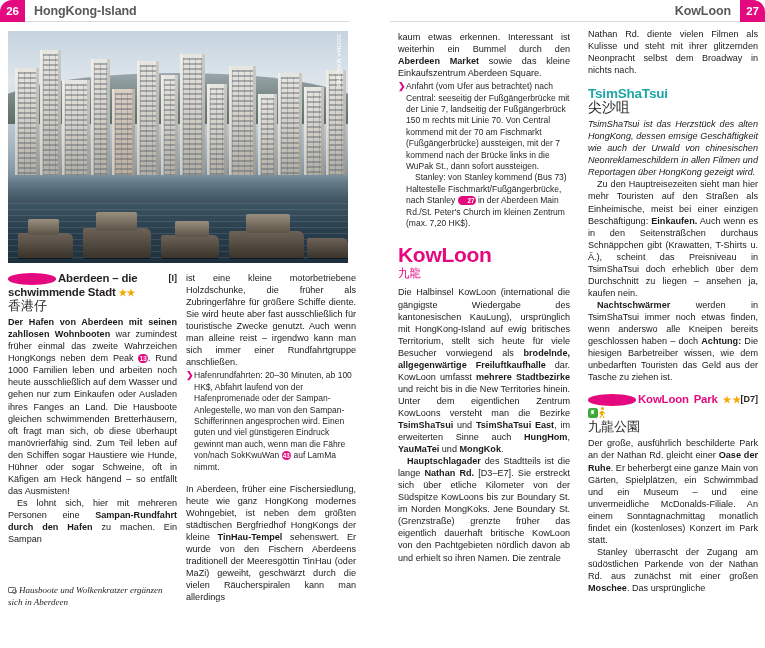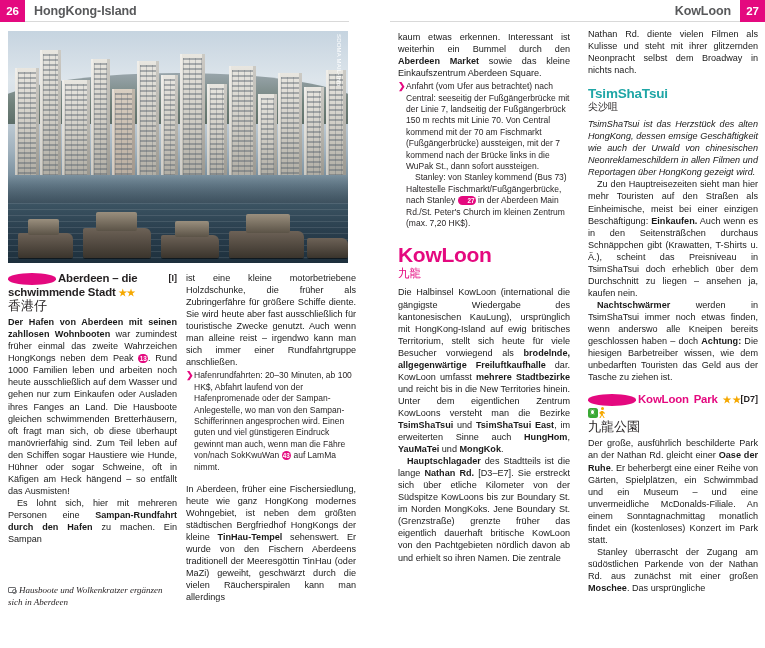--- a/index.html
+++ b/index.html
@@ -7,20 +7,21 @@
     margin: 0; padding: 0;
     width: 765px; height: 648px;
     background: #ffffff;
     font-family: "Liberation Sans", sans-serif;
   }
   .page {
     position: relative;
     width: 765px; height: 648px;
     background: #fff;
     overflow: hidden;
+    border-radius: 12px;
   }
 
   
   .header-left {
     position: absolute; left: 0; top: 0;
     display: flex; align-items: stretch; height: 22px;
   }
   .folio-box {
     background: #e4097f;
     color: #ffffff;
@@ -260,21 +261,21 @@
   .sub-head {
     color: #1fa6a6;
     font-size: 13.5px;
     font-weight: bold;
     line-height: 15px;
     letter-spacing: -0.2px;
     margin: 10px 0 0 0;
   }
   .sub-cn {
     color: #231f20;
-    font-size: 10px;
+    font-size: 14px;
     line-height: 12px;
     margin: 0 0 5px 0;
   }
   .poi-head.pink-title { color:#e4097f; }
 
   
   .caption {
     position: absolute;
     left: 8px; top: 585px;
     width: 169px;
@@ -416,18 +417,18 @@
     <p class="indent"><b>Nachtschwärmer</b><span> werden in TsimShaTsui immer noch etwas finden, wenn anderswo alle Kneipen bereits geschlossen haben – doch </span><b>Achtung:</b><span> Die hiesigen Barbetreiber wissen, wie dem unbedarften Touristen das Geld aus der Tasche zu ziehen ist.</span></p>
 
     <div class="poi-head pink-title" style="margin-top:10px;">
       <span class="grid-ref">[D7]</span>
       <span class="num">30</span><span>KowLoon Park</span>
       <span class="star">★★</span>
       <span class="icon-green"></span><span class="icon-person"></span>
     </div>
     <div class="poi-cn">九龍公園</div>
 
-    <p><span>Der große, ausführlich beschilderte Park an der Nathan Rd. gleicht einer </span><b>Oase der Ruhe</b><span>. Er beherbergt eine einer Reihe von Gärten, Spielplätzen, ein Schwimmbad und ein Museum – und eine unvermeidliche McDonalds-Filiale. An einem Sonntagnachmittag monatlich findet ein (kostenloses) Konzert im Park statt.</span></p>
+    <p><span>Der große, ausführlich beschilderte Park an der Nathan Rd. gleicht einer </span><b>Oase der Ruhe</b><span>. Er beherbergt eine ganze Main von Gärten, Spielplätzen, ein Schwimmbad und ein Museum – und eine unvermeidliche McDonalds-Filiale. An einem Sonntagnachmittag monatlich findet ein (kostenloses) Konzert im Park statt.</span></p>
 
     <p class="indent"><span>Stanley überrascht der Zugang am südöstlichen Parkende von der Nathan Rd. aus zunächst mit einer großen </span><b>Moschee</b><span>. Das ursprüngliche</span></p>
   </div>
 
 </div>
 
 </body></html>

